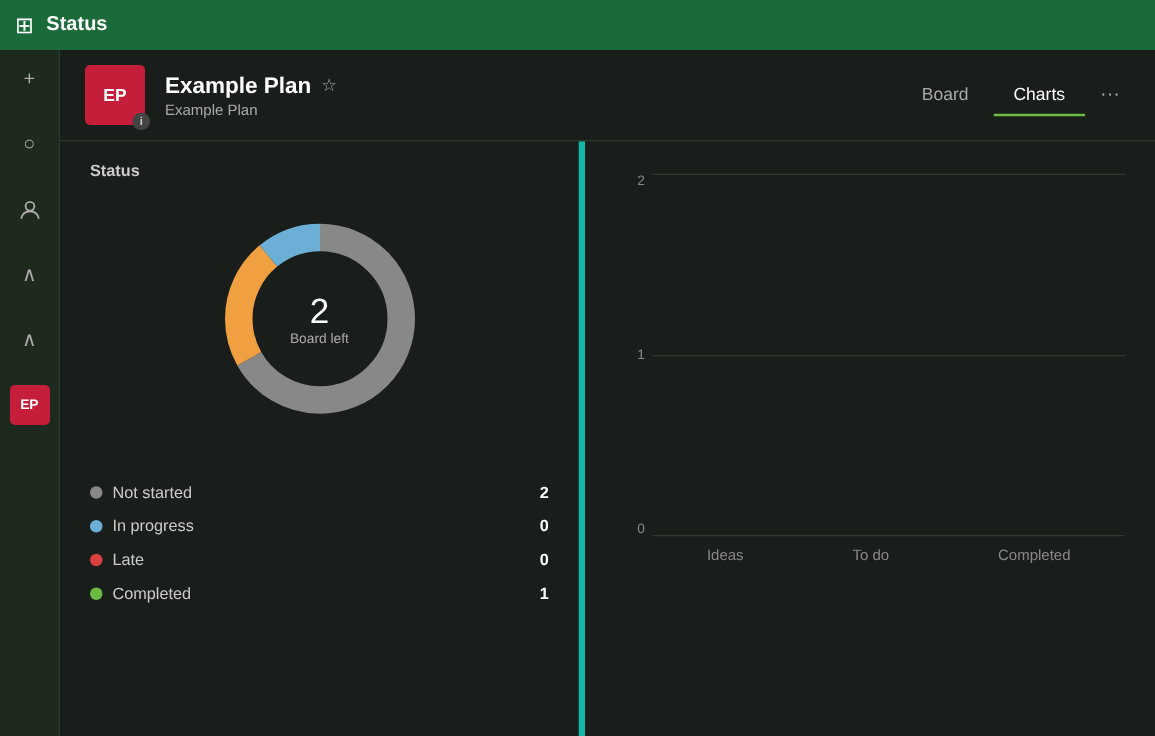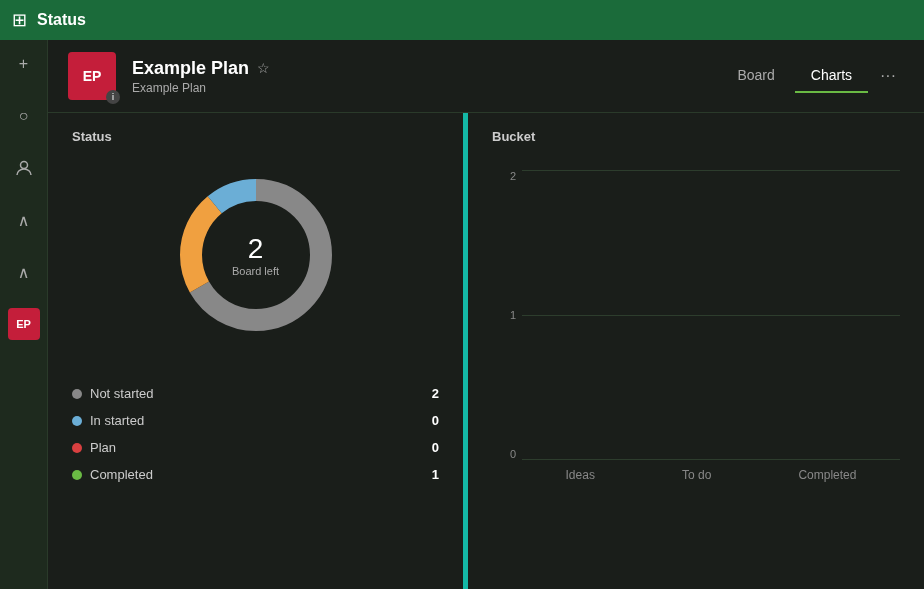--- a/index.html
+++ b/index.html
@@ -329,43 +329,42 @@
           <div class="legend-item">
             <div class="legend-left">
               <div class="legend-dot" style="background:#888888;"></div>
               <span>Not started</span>
             </div>
             <span class="legend-count">2</span>
           </div>
           <div class="legend-item">
             <div class="legend-left">
               <div class="legend-dot" style="background:#6baed6;"></div>
-              <span>In started</span>
+              <span>In progress</span>
             </div>
             <span class="legend-count">0</span>
           </div>
           <div class="legend-item">
             <div class="legend-left">
               <div class="legend-dot" style="background:#d94040;"></div>
-              <span>Plan</span>
+              <span>Late</span>
             </div>
             <span class="legend-count">0</span>
           </div>
           <div class="legend-item">
             <div class="legend-left">
               <div class="legend-dot" style="background:#6aba44;"></div>
               <span>Completed</span>
             </div>
             <span class="legend-count">1</span>
           </div>
         </div>
       </div>
 
       <div class="bucket-panel">
-        <div class="panel-title">Bucket</div>
         <div class="bar-chart">
           <div class="bar-chart-inner">
 
             <div class="y-axis">
               <span class="y-label">2</span>
               <span class="y-label">1</span>
               <span class="y-label">0</span>
             </div>
 
             <div class="grid-lines">

